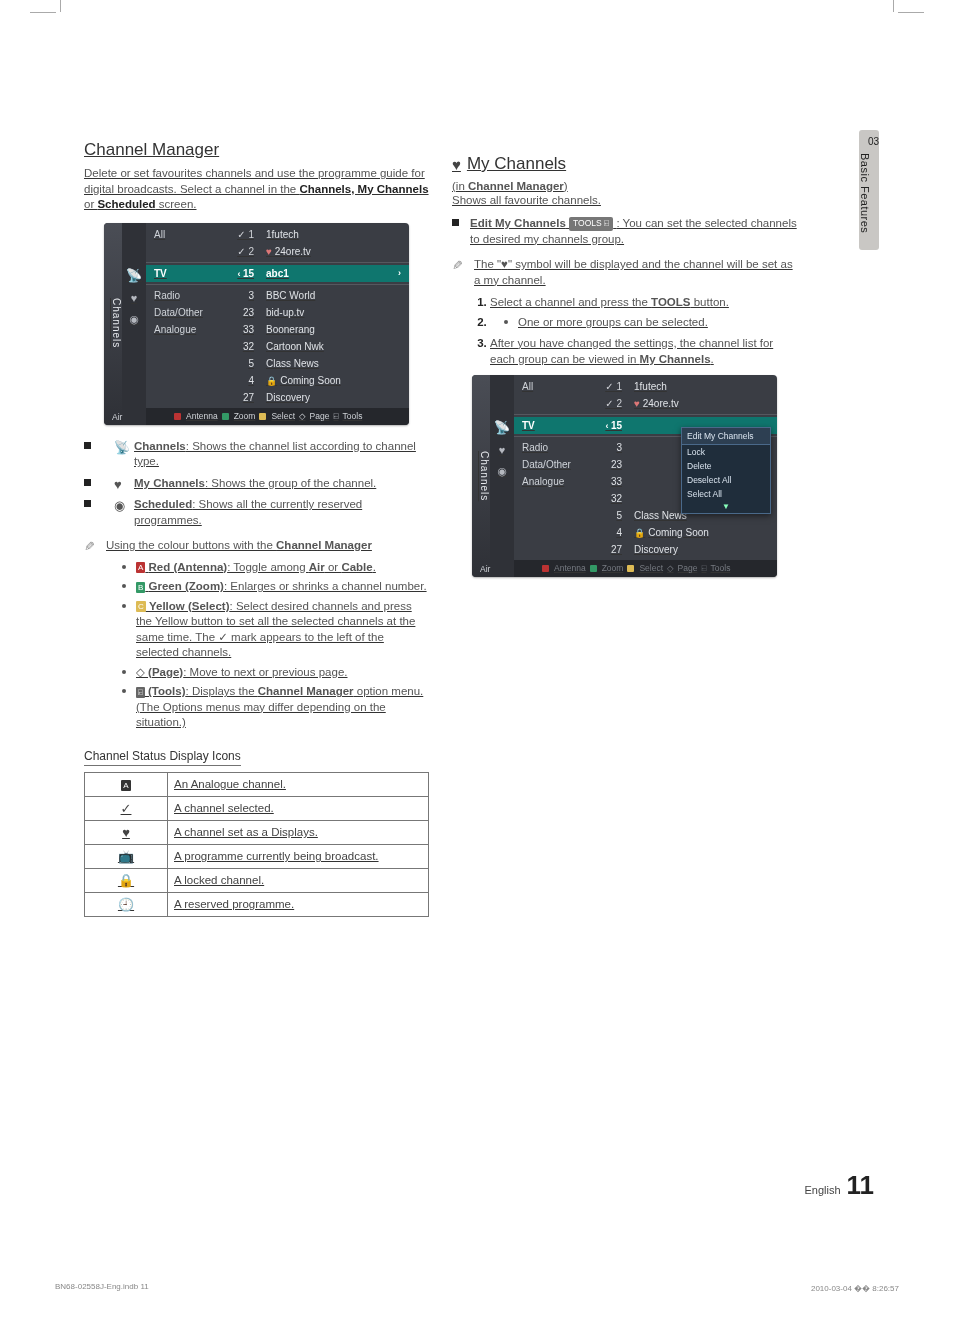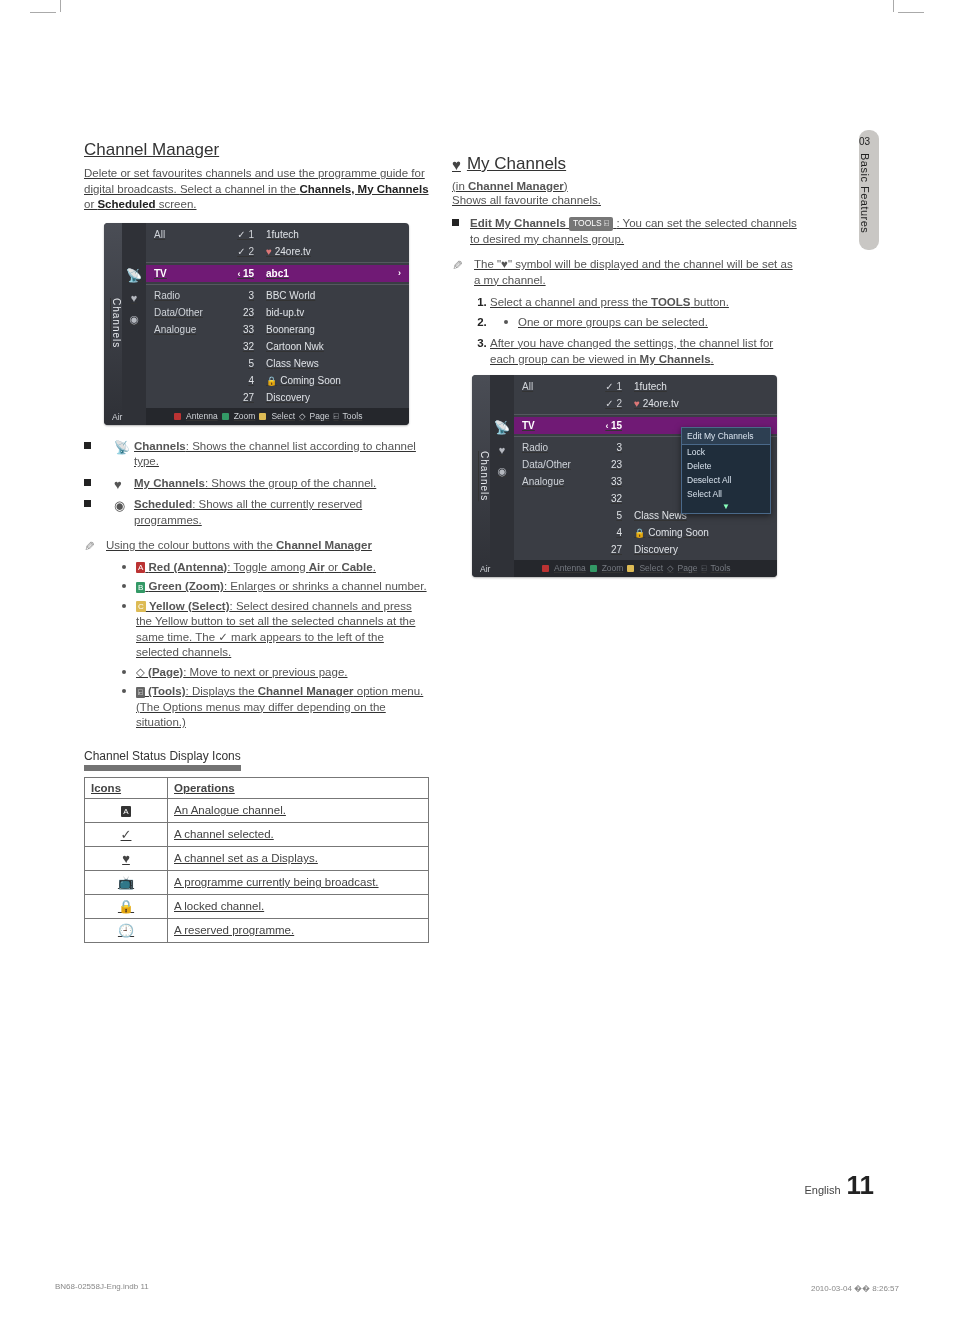--- a/index.html
+++ b/index.html
@@ -43,24 +43,24 @@
   .intro b, .body b { color: #222; font-weight: bold; text-align: center; }
 
   
   .side-tab {
     position: absolute;
     right: 75px;
     top: 130px;
     width: 20px;
     height: 120px;
     background: #c9c7c4;
-    border-radius: 9px;
+    border-radius: 3px;
     font-size: 11px;
     color: #222;
-    text-align: left;
+    text-align: right;
   }
   .side-tab .num {
     display: block;
     padding-top: 6px;
     font-size: 10px;
   }
   .side-tab .label {
     writing-mode: vertical-rl;
     display: block;
     padding: 6px 0;
@@ -119,21 +119,21 @@
   }
   .cm-row {
     display: flex;
     padding: 3px 8px;
     align-items: center;
   }
   .cm-col-type { width: 70px; color: #cfd3d8; }
   .cm-col-num { width: 30px; text-align: right; padding-right: 12px; color: #dfe2e6; }
   .cm-col-name { flex: 1; color: #dfe2e6; }
   .cm-row.hl {
-    background: #701a75;
+    background: #0f766e;
     color: #fff;
     font-weight: bold;
   }
   .cm-row.hl .cm-col-type,
   .cm-row.hl .cm-col-num,
   .cm-row.hl .cm-col-name { color: #fff; }
   .cm-row.hl .arrow { color: #fff; font-size: 9px; }
   .cm-top { padding-top: 6px; }
   .cm-divider { height: 1px; background: #55585f; margin: 2px 0; }
   .cm-footer {
@@ -271,21 +271,21 @@
     font-size:8.5px;
     padding:1px 4px;
     border-radius:2px;
     vertical-align:middle;
   }
 
   
   .status-title {
     font-size:12px;
     color:#333;
-    border-bottom:6px solid #737373;
+    border-bottom:1px solid #737373;
     padding-bottom:2px;
     margin:14px 0 6px 0;
     display:inline-block;
   }
   table.status {
     width:100%;
     border-collapse:collapse;
     font-size:11.5px;
     color:#444;
   }
@@ -438,24 +438,20 @@
         <li><span class="glyph-box" style="background:#b33">A</span> <b>Red (Antenna)</b><span>: Toggle among </span><b>Air</b><span> or </span><b>Cable</b><span>.</span></li>
         <li><span class="glyph-box" style="background:#396">B</span> <b>Green (Zoom)</b><span>: Enlarges or shrinks a channel number.</span></li>
         <li><span class="glyph-box" style="background:#db5">C</span> <b>Yellow (Select)</b><span>: Select desired channels and press the Yellow button to set all the selected channels at the same time. The ✓ mark appears to the left of the selected channels.</span></li>
         <li><span>◇ </span><b>(Page)</b><span>: Move to next or previous page.</span></li>
         <li><span class="glyph-box">⍇</span> <b>(Tools)</b><span>: Displays the </span><b>Channel Manager</b><span> option menu. (The Options menus may differ depending on the situation.)</span></li>
       </ul>
 
       <div class="status-title">Channel Status Display Icons</div>
       <table class="status">
         <tbody>
-            <tr>
-          <th>Icons</th>
-          <th>Operations</th>
-        </tr>
         <tr>
               <td class="ico-cell"><span class="glyph-box" style="background:#333">A</span></td>
               <td>An Analogue channel.</td>
             </tr>
         <tr>
               <td class="ico-cell">✓</td>
               <td>A channel selected.</td>
             </tr>
         <tr>
               <td class="ico-cell">♥</td>

